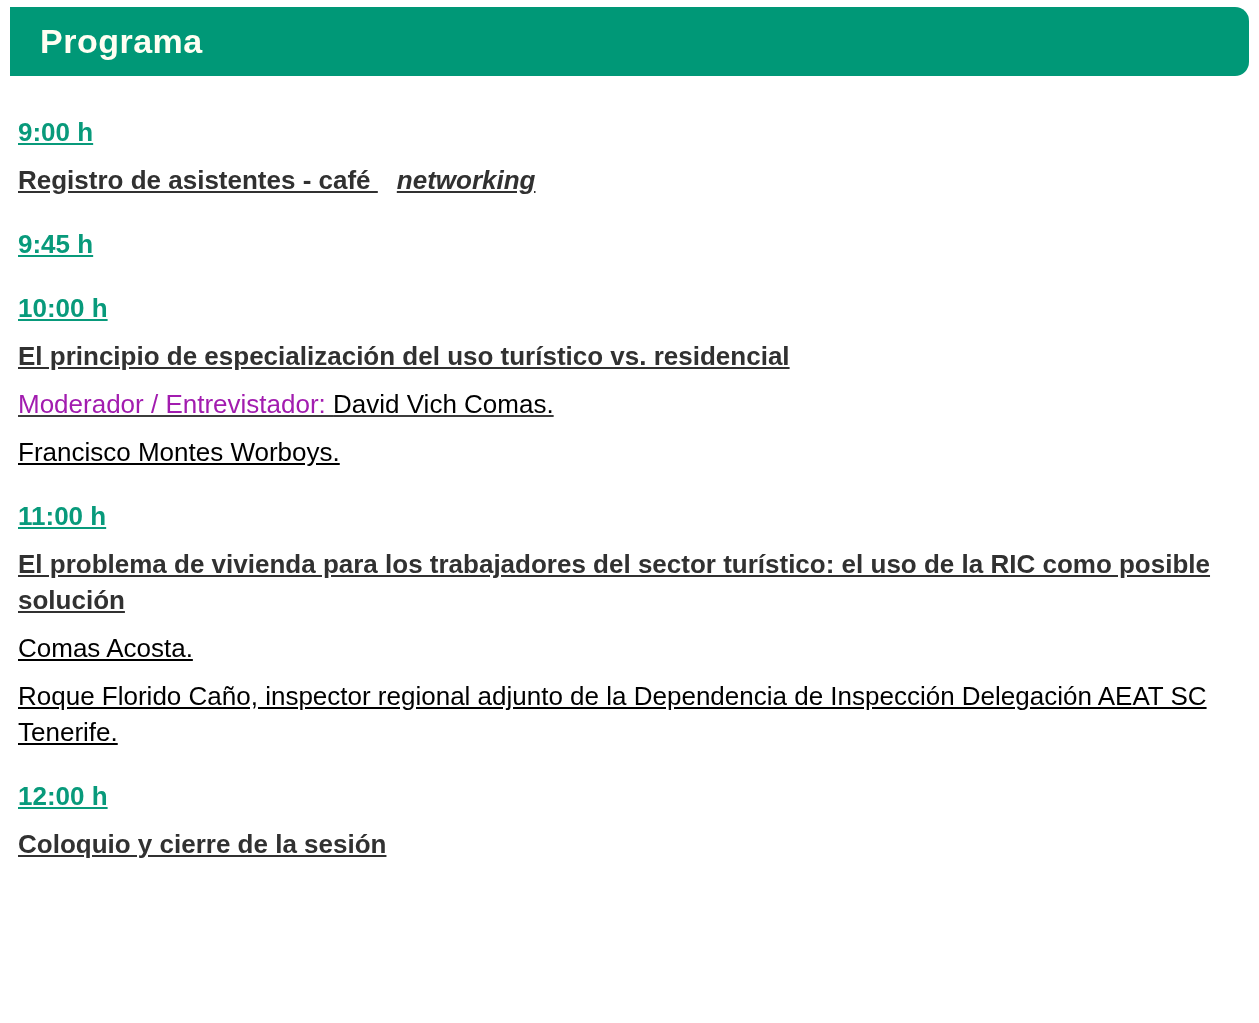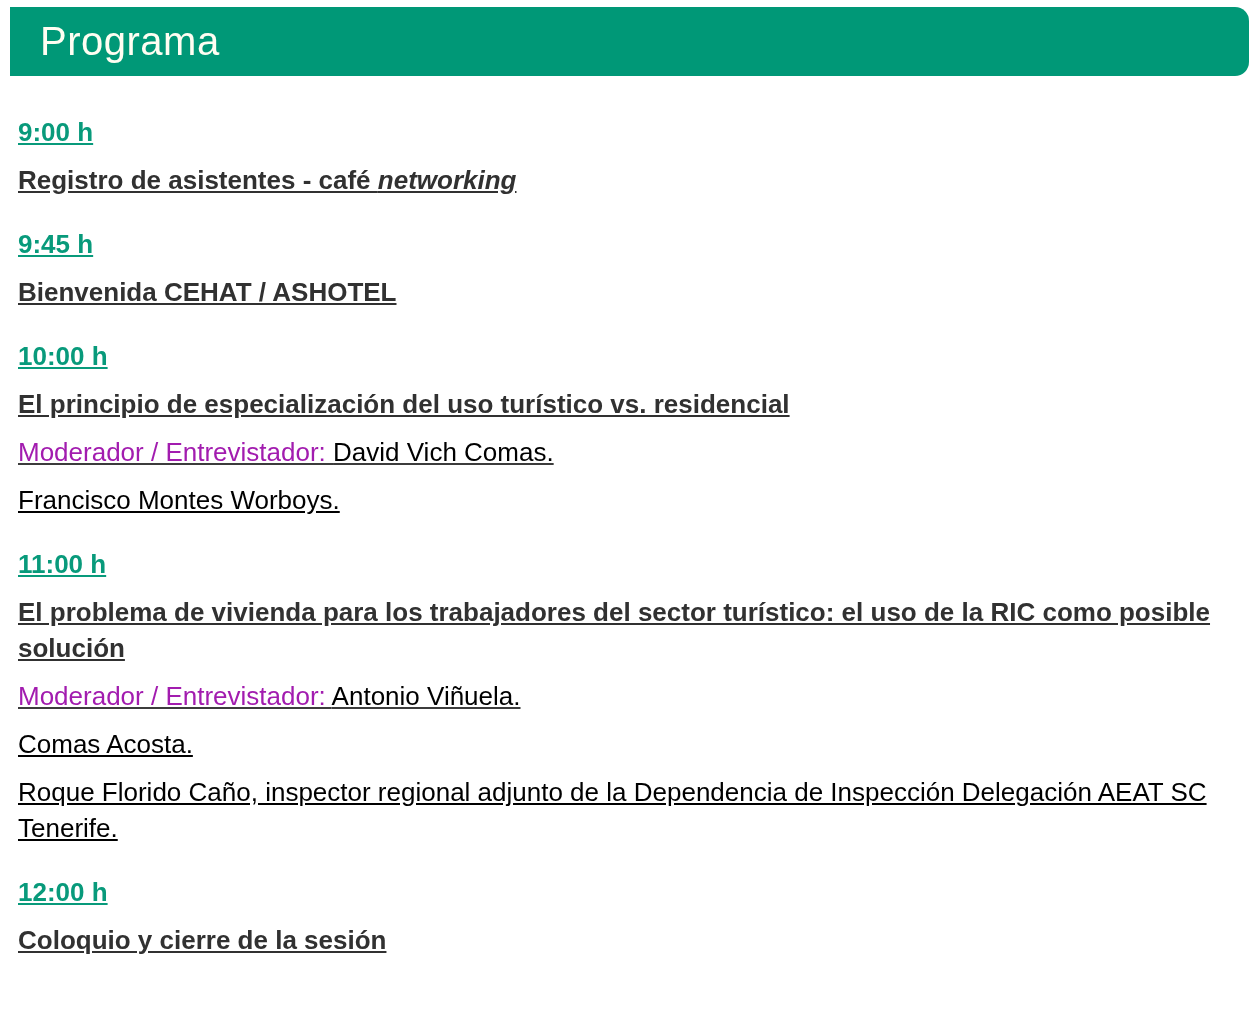--- a/index.html
+++ b/index.html
@@ -20,22 +20,22 @@
     height: 69px;
     background: #009877;
     border-radius: 0 14px 14px 0;
     display: flex;
     align-items: center;
     padding-left: 30px;
     box-sizing: border-box;
   }
   .program-bar-title {
     color: #fffef2;
-    font-size: 40px;
-    font-weight: normal;
+    font-size: 34px;
+    font-weight: bold;
     letter-spacing: 0.5px;
   }
   .content {
     padding: 0 6px 0 18px;
     box-sizing: border-box;
   }
   .section { margin-top: 28px; }
   .section:first-child { margin-top: 38px; }
   .content p {
     margin: 0 0 12px 0;
@@ -43,54 +43,52 @@
     text-decoration: underline;
   }
   .time {
     color: #089a7b;
     font-weight: bold;
   }
   .session-title {
     font-weight: bold;
     color: #313131;
   }
-  .session-title em { font-style: italic; }
+  .session-title em { font-style: italic; margin-left: 19px; }
   .mod-label { color: #a21caf; }
   .speaker-line, .mod-name { color: #000000; }
 </style>
 </head>
 <body>
 
 <header class="program-bar">
   <span class="program-bar-title">Programa</span>
 </header>
 
 <main class="content">
 
   <section class="section">
     <p class="time">9:00 h</p>
     <p class="session-title"><span>Registro de asistentes - café </span><em>networking</em></p>
   </section>
 
   <section class="section">
     <p class="time">9:45 h</p>
-    <p class="session-title">Bienvenida CEHAT / ASHOTEL</p>
   </section>
 
   <section class="section">
     <p class="time">10:00 h</p>
     <p class="session-title">El principio de especialización del uso turístico vs. residencial</p>
     <p class="moderator-line"><span class="mod-label">Moderador / Entrevistador: </span><span class="mod-name">David Vich Comas.</span></p>
     <p class="speaker-line">Francisco Montes Worboys.</p>
   </section>
 
   <section class="section">
     <p class="time">11:00 h</p>
     <p class="session-title">El problema de vivienda para los trabajadores del sector turístico: el uso de la RIC como posible solución</p>
-    <p class="moderator-line"><span class="mod-label">Moderador / Entrevistador: </span><span class="mod-name">Antonio Viñuela.</span></p>
     <p class="speaker-line">Comas Acosta.</p>
     <p class="speaker-line">Roque Florido Caño, inspector regional adjunto de la Dependencia de Inspección Delegación AEAT SC Tenerife.</p>
   </section>
 
   <section class="section">
     <p class="time">12:00 h</p>
     <p class="session-title">Coloquio y cierre de la sesión</p>
   </section>
 
 </main>

